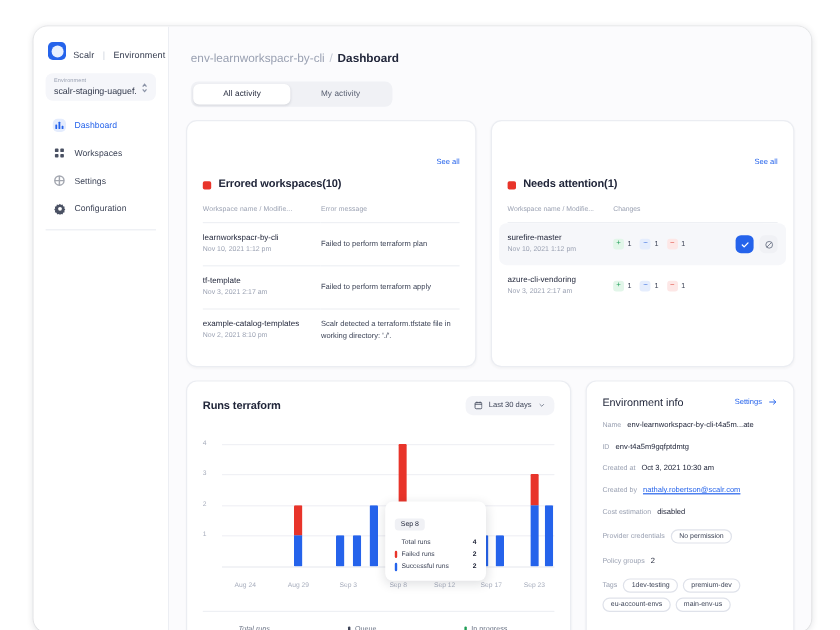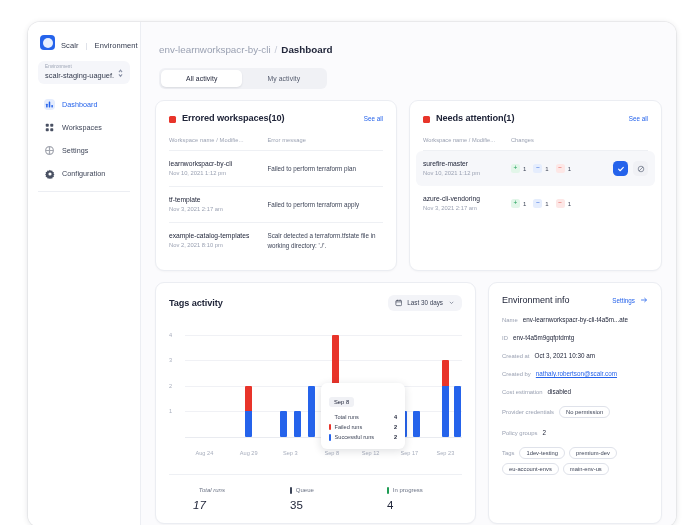--- a/index.html
+++ b/index.html
@@ -97,21 +97,21 @@
   .row { display: flex; gap: 12px; margin-top: 11px; padding: 0 2px; }
   .card {
     background: #ffffff;
     border: 1px solid #ebedf2;
     border-radius: 9px;
     box-shadow: 0 1px 2px rgba(20,25,45,0.03);
   }
   .card-pad { padding: 12px 13px; }
 
   .card-head { display: flex; align-items: center; justify-content: space-between; }
-  .card-title-wrap { display: flex; align-items: flex-end; gap: 6px; }
+  .card-title-wrap { display: flex; align-items: flex-end; gap: 6px; margin-top: 35px; }
   .dot-red { width: 7px; height: 7px; background: #e8342a; border-radius: 1.5px; flex: 0 0 7px; }
   .card-title { font-size: 9.2px; color: #21263a; font-weight: bold; letter-spacing: -.1px; }
   .see-all { font-size: 6.3px; color: #2563eb; cursor: pointer; }
 
   table.t { width: 100%; border-collapse: collapse; margin-top: 14px; }
   table.t th {
     font-size: 5.7px; color: #9aa1b2; font-weight: normal; text-align: left;
     padding: 0 0 7px 0; border-bottom: 1px solid #eef0f4; letter-spacing: .1px;
   }
   table.t td { padding: 8px 0; border-bottom: 1px solid #eef0f4; vertical-align: middle; }
@@ -393,21 +393,21 @@
           <div class="na-actions"></div>
         </div>
       </div>
     </div>
 
     
     <div class="row">
 
       <div class="card card-pad chart-card">
         <div class="chart-head">
-          <span class="card-title">Tags activity</span>
+          <span class="card-title">Runs terraform</span>
           <div class="range-btn">
             <svg viewBox="0 0 12 12" width="7.5" height="7.5" fill="none" stroke="#3d4457" stroke-width="1.1">
                 <rect x="1.4" y="2.2" width="9.2" height="8.4" rx="1.6"></rect>
                 <path d="M1.4 4.6h9.2M3.8 1.2v2M8.2 1.2v2"></path>
               </svg>
             <span class="rtxt">Last 30 days</span>
             <svg viewBox="0 0 12 12" width="7" height="7" fill="none" stroke="#6b7385" stroke-width="1.2">
                 <path d="M3 4.8L6 7.8 9 4.8"></path>
               </svg>
           </div>

